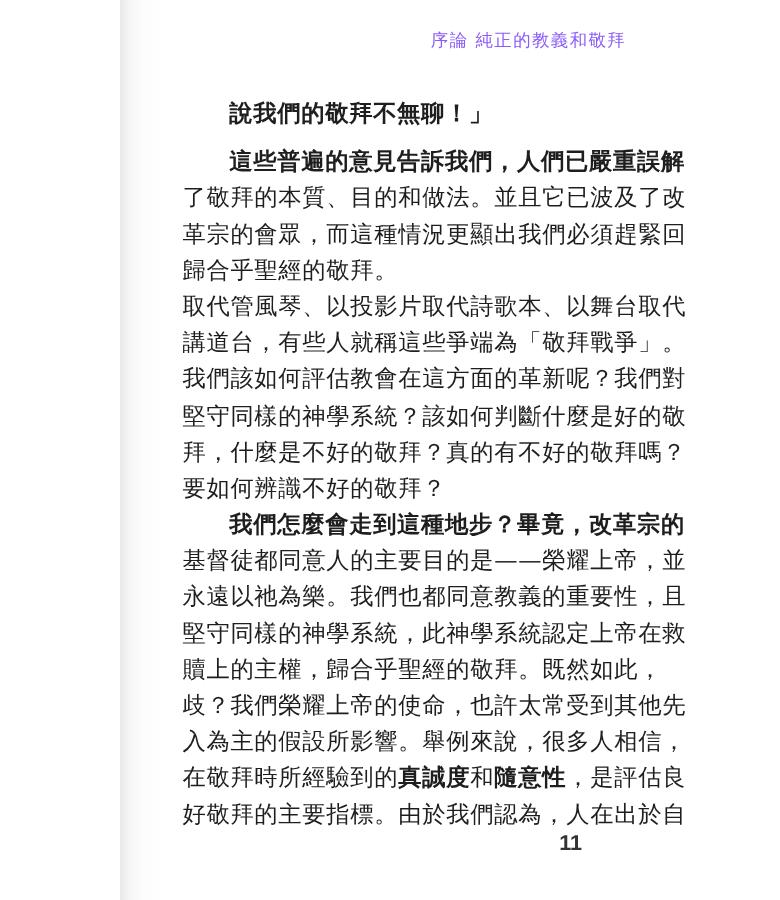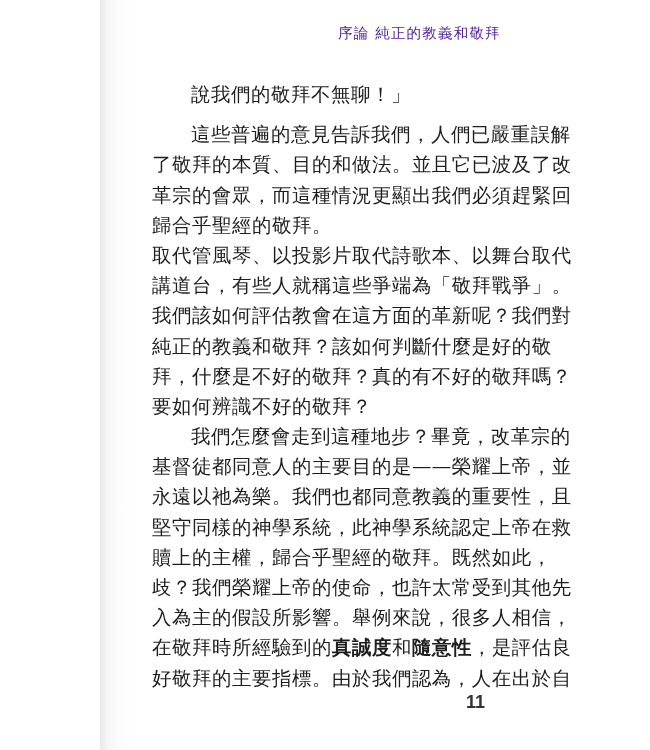--- a/index.html
+++ b/index.html
@@ -8,32 +8,32 @@
       background: #ffffff;
       position: relative;
       font-family: "DejaVu Serif", "Liberation Serif", serif;
       color: #1e1e1e;
     }
     .page {
       position: absolute; left: 100px; top: 0; width: 550px; height: 750px;
       background: linear-gradient(to right, #e9e9e9 0px, #f6f6f6 8px, #fdfdfd 20px, #ffffff 40px);
     }
     .running-head {
-      position: absolute; left: 338px; top: 24px;
-      font-size: 14.5px; letter-spacing: 1.2px; color: #4c1d95;
+      position: absolute; left: 359px; top: 24px;
+      font-size: 14.5px; letter-spacing: 1.2px; color: #8b5cf6;
       white-space: nowrap;
     }
     .body-text {
       position: absolute; left: 152px; top: 80px; width: 340px;
     }
     .line {
       display: block; height: 30.2px; line-height: 30.2px;
       font-size: 19.4px; letter-spacing: 0.6px; white-space: nowrap;
     }
-    .line.indent { padding-left: 39px; }
+    .line.indent { padding-left: 39px; font-weight: bold; }
     .gap { height: 10px; }
     .bold { font-weight: bold; }
     .folio {
       position: absolute; left: 466px; top: 692px;
       font-family: "Liberation Sans", sans-serif; font-weight: bold;
       font-size: 18px; color: #333;
     }
   </style>
 </head>
 <body>
@@ -53,21 +53,21 @@
     <span class="line indent">這些普遍的意見告訴我們，人們已嚴重誤解</span>
     <span class="line">了敬拜的本質、目的和做法。並且它已波及了改</span>
     <span class="line">革宗的會眾，而這種情況更顯出我們必須趕緊回</span>
     <span class="line">歸合乎聖經的敬拜。</span>
   </div>
 
   <div>
     <span class="line">取代管風琴、以投影片取代詩歌本、以舞台取代</span>
     <span class="line">講道台，有些人就稱這些爭端為「敬拜戰爭」。</span>
     <span class="line">我們該如何評估教會在這方面的革新呢？我們對</span>
-    <span class="line">純正的教義和敬拜？該如何判斷什麼是好的敬</span>
+    <span class="line">堅守同樣的神學系統？該如何判斷什麼是好的敬</span>
     <span class="line">拜，什麼是不好的敬拜？真的有不好的敬拜嗎？</span>
     <span class="line">要如何辨識不好的敬拜？</span>
   </div>
 
   <div>
     <span class="line indent">我們怎麼會走到這種地步？畢竟，改革宗的</span>
     <span class="line">基督徒都同意人的主要目的是——榮耀上帝，並</span>
     <span class="line">永遠以祂為樂。我們也都同意教義的重要性，且</span>
     <span class="line">堅守同樣的神學系統，此神學系統認定上帝在救</span>
     <span class="line">贖上的主權，歸合乎聖經的敬拜。既然如此，</span>

